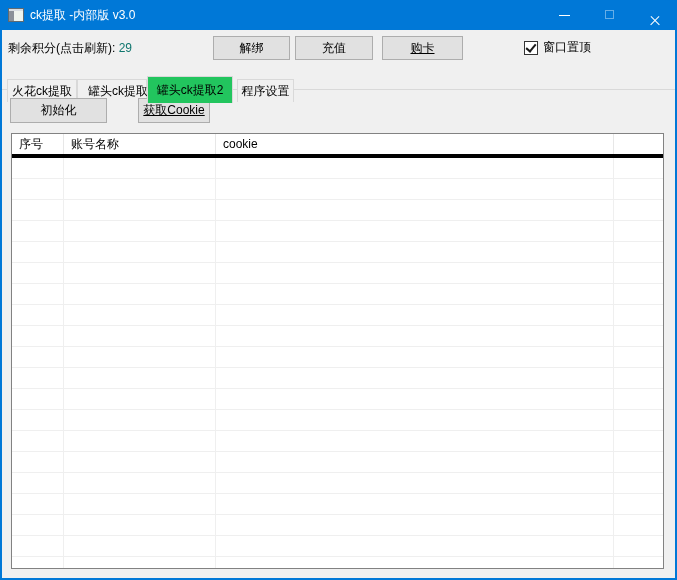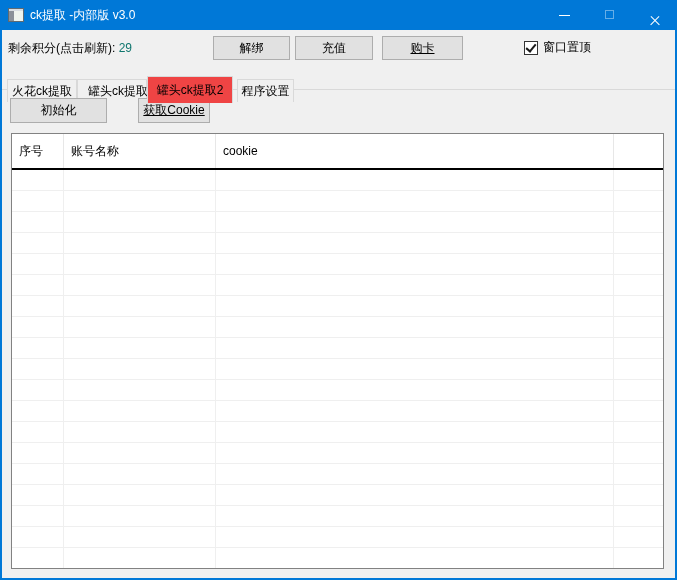--- a/index.html
+++ b/index.html
@@ -35,30 +35,30 @@
   .topmost{position:absolute;left:522px;top:9px;display:flex;align-items:center;font-size:12px;color:#000;}
   .cbox{width:14px;height:14px;background:#fff;border:1px solid #333;position:relative;margin-right:5px;}
   .cbox.checked::after{content:"";position:absolute;left:3px;top:0.5px;width:4px;height:8px;
         border:solid #1a1a1a;border-width:0 2px 2px 0;transform:rotate(40deg);}
 
   
   .tabline{position:absolute;left:0;top:59px;width:673px;height:1px;background:#d9d9d9;}
   .tab{position:absolute;top:37px;height:23px;background:#f0f0f0;border:1px solid #d9d9d9;border-bottom:none;
        font-size:12px;color:#000;display:flex;align-items:center;justify-content:center;white-space:nowrap;margin-top:12px;}
   .tab.t0{left:5px;width:70px;} .tab.t1{left:75px;width:70px;padding-left:12px;} .tab.t3{left:235px;width:57px;}
-  .tab.active{top:34px;height:27px;left:145px;width:86px;background:#ef4444;z-index:3;}
+  .tab.active{top:34px;height:27px;left:145px;width:86px;background:#22c55e;z-index:3;}
 
   
   .btn-init{left:8px;top:68px;width:97px;height:25px;}
   .btn-getck{left:136px;top:68px;width:72px;height:25px;text-decoration:underline;}
   .btn-expck{left:228px;top:68px;width:82px;height:25px;}
 
   
   .listview{position:absolute;left:9px;top:103px;width:653px;height:436px;background:#fff;border:1px solid #828282;overflow:hidden;}
-  .thead{display:flex;height:36px;border-bottom:2px solid #000000;}
+  .thead{display:flex;height:24px;border-bottom:4px solid #000000;}
   .hcell{font-size:12px;color:#000;padding-left:7px;display:flex;align-items:center;border-right:1px solid #e7e7e7;white-space:nowrap;overflow:hidden;}
   .trow{display:flex;height:21px;border-bottom:1px solid #efefef;}
   .tcell{border-right:1px solid #efefef;height:100%;}
   .c0{width:52px;flex:none;} .c1{width:152px;flex:none;} .c2{width:398px;flex:none;} .c3{flex:1;border-right:none;}
 </style>
 </head>
 <body>
 
 <div class="window">
 

